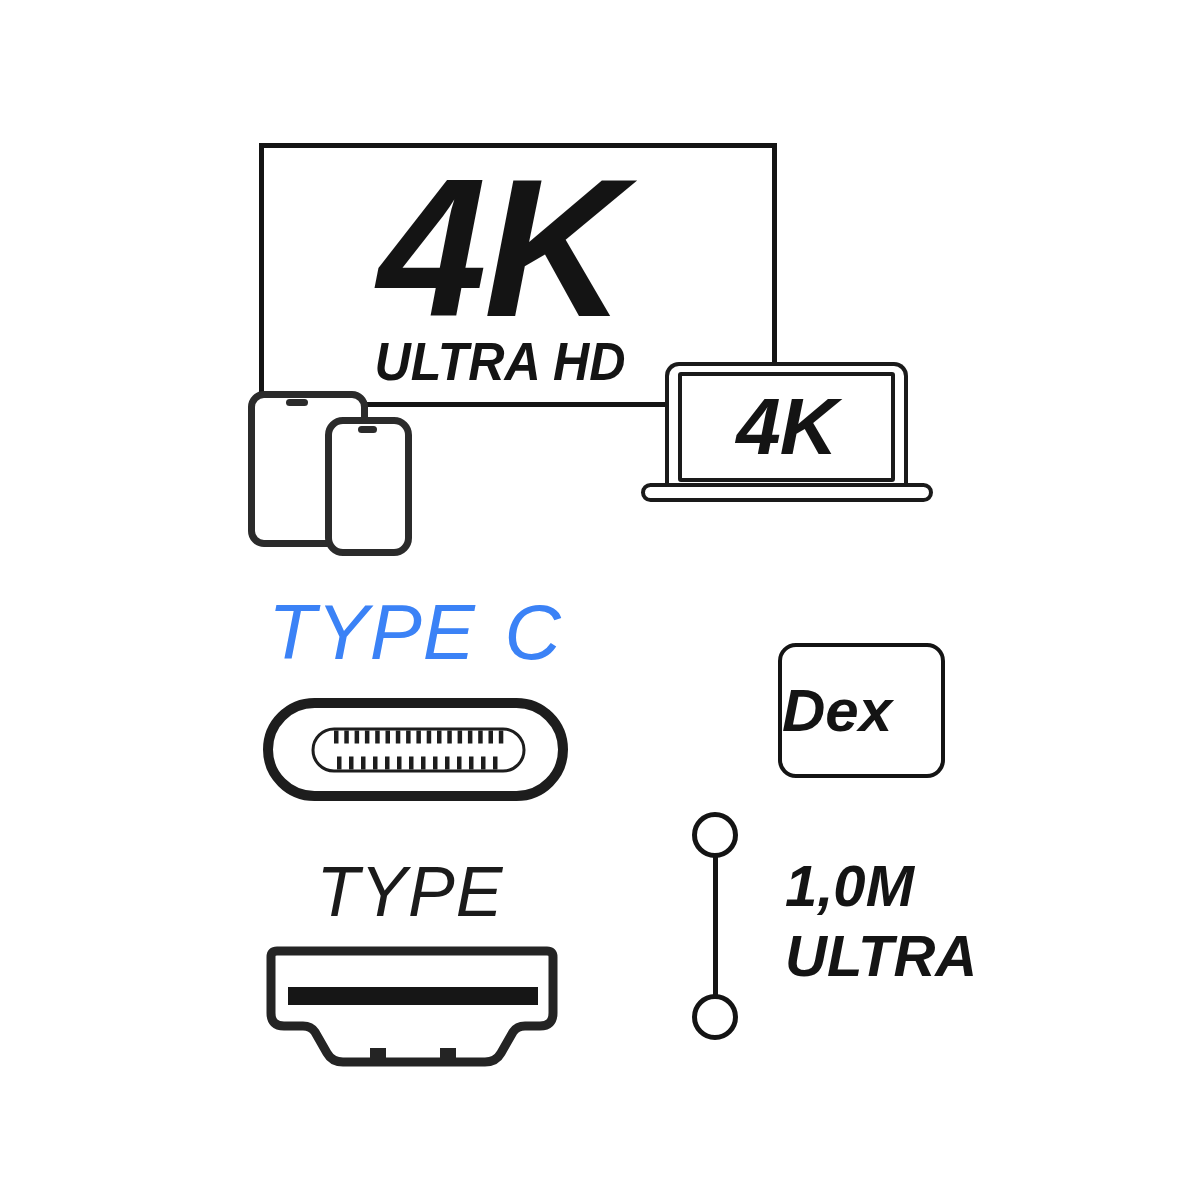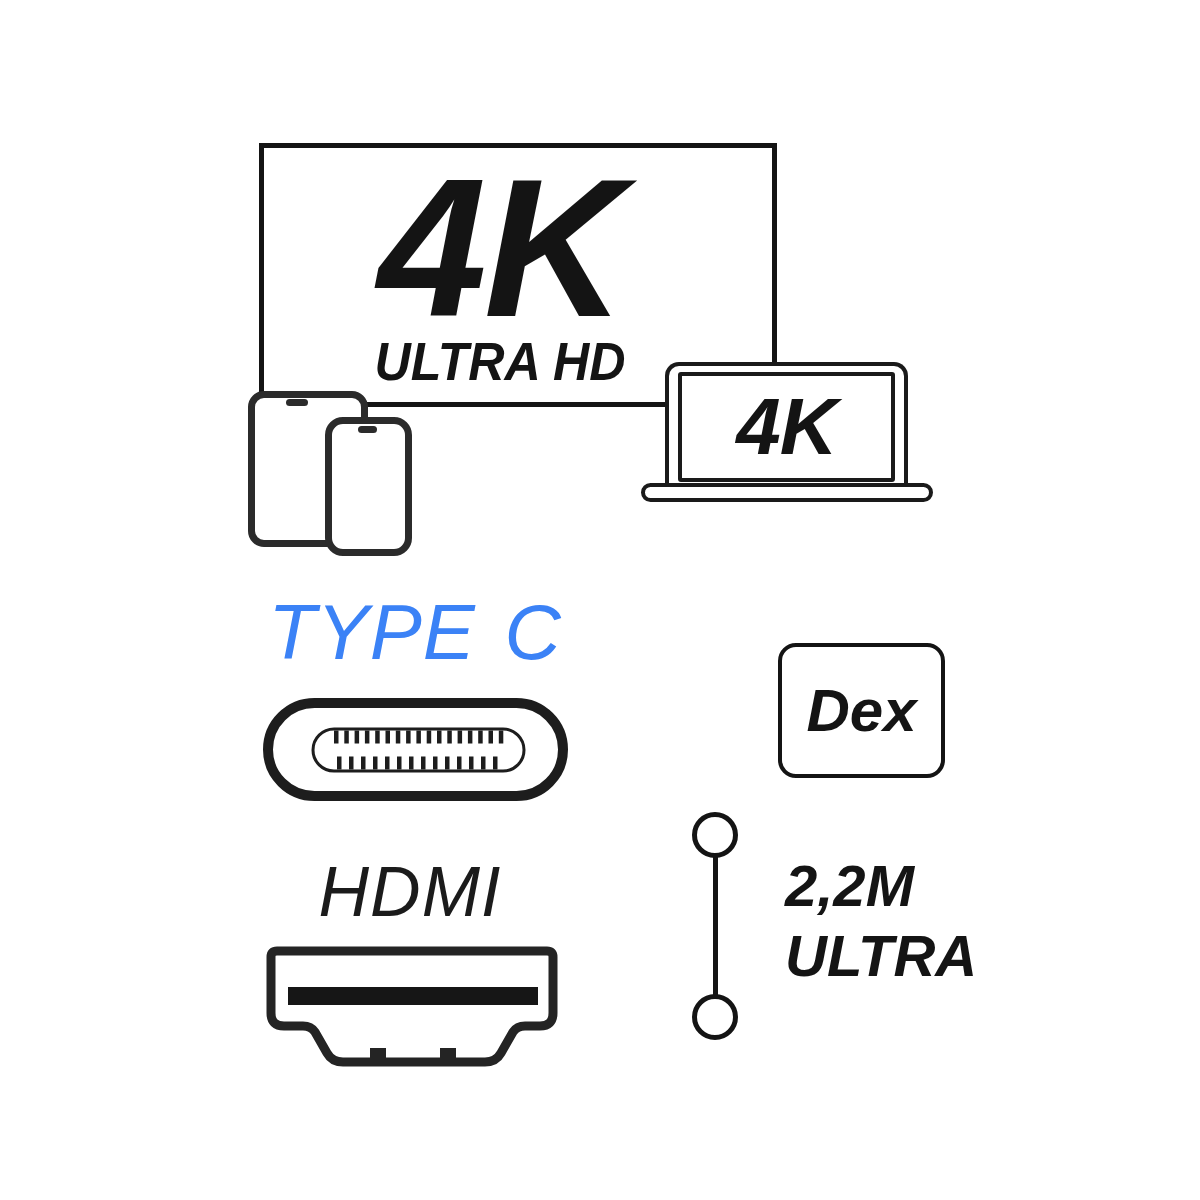--- a/index.html
+++ b/index.html
@@ -144,21 +144,21 @@
   .hdmi-svg { left: 263px; top: 943px; }
 
   
   .dex-badge {
     left: 778px; top: 643px;
     width: 167px; height: 135px;
     border: 4px solid #141414;
     border-radius: 18px;
     box-sizing: border-box;
     background: #ffffff;
-    display: flex; align-items: center; justify-content: center;
+    display: flex; align-items: center; 
   }
   .dex-label {
     font-size: 60px;
     font-weight: bold;
     color: #141414;
   }
 
   
   .cable-circle {
     position: absolute;
@@ -214,34 +214,34 @@
     <rect x="5" y="5" width="295" height="93" rx="46.5" ry="46.5" fill="#ffffff" stroke="#1d1d1d" stroke-width="10"></rect>
     <rect x="50" y="31" width="211" height="42" rx="21" ry="21" fill="#ffffff" stroke="#1d1d1d" stroke-width="3"></rect>
     <line x1="71" y1="39" x2="241" y2="39" stroke="#1d1d1d" stroke-width="13" stroke-dasharray="4.5 5.8"></line>
     <line x1="74" y1="65" x2="238" y2="65" stroke="#1d1d1d" stroke-width="13" stroke-dasharray="4.5 7.5"></line>
   </svg>
 
   <div class="abs dex-badge">
     <span class="dex-label">Dex</span>
   </div>
 
-  <div class="abs hdmi-label">HDMI</div>
+  <div class="abs hdmi-label">TYPE</div>
   <svg class="abs hdmi-svg" width="298" height="132" viewBox="0 0 298 132">
     <path d="M 8 70 V 14 Q 8 8 14 8 H 284 Q 290 8 290 14 V 70 Q 290 83 277 83
              H 262 Q 254 83 250 89 L 238 110 Q 233 119 222 119
              H 80 Q 69 119 64 110 L 52 89 Q 48 83 40 83
              H 21 Q 8 83 8 70 Z" fill="#ffffff" stroke="#242424" stroke-width="9" stroke-linejoin="round"></path>
     <rect x="25" y="44" width="250" height="18" fill="#161616"></rect>
     <rect x="107" y="105" width="16" height="11" fill="#242424"></rect>
     <rect x="177" y="105" width="16" height="11" fill="#242424"></rect>
   </svg>
 
   <div>
     <div class="cable-circle top"></div>
     <div class="abs cable-line"></div>
     <div class="cable-circle bottom"></div>
   </div>
   <div class="abs cable-text">
-    <div>2,2M</div>
+    <div>1,0M</div>
     <div>ULTRA</div>
   </div>
 
 </div>
 
 </body></html>

